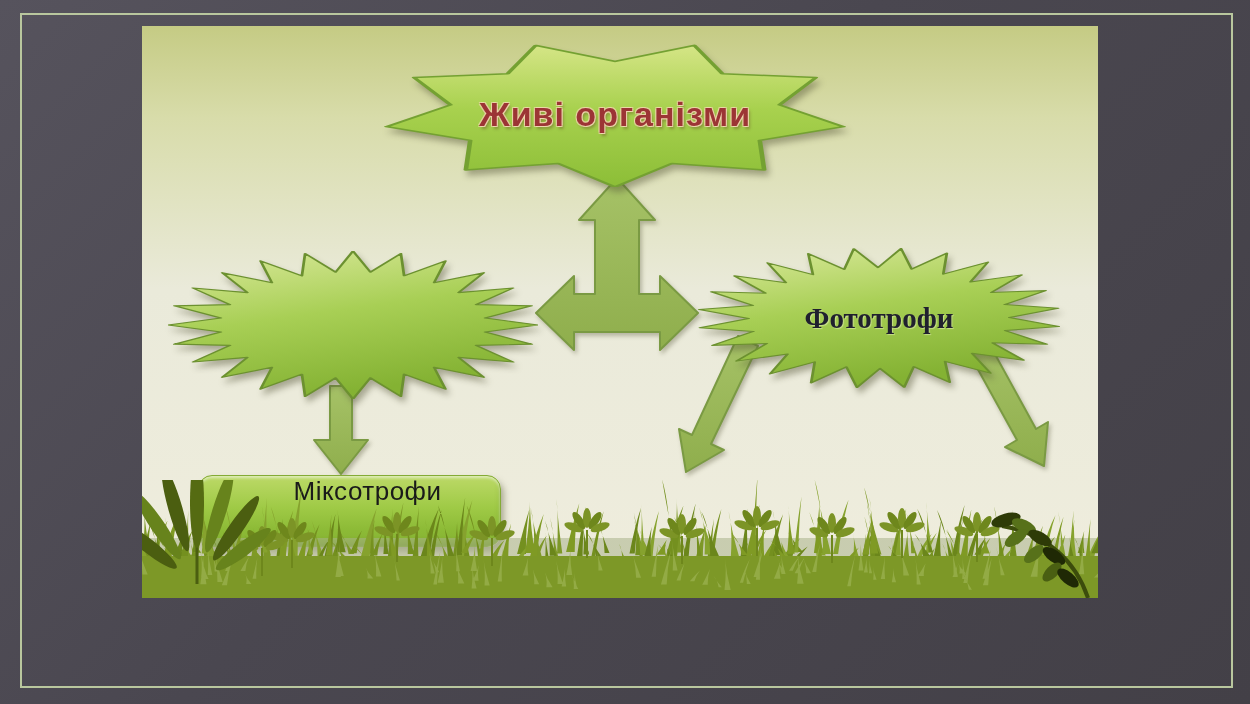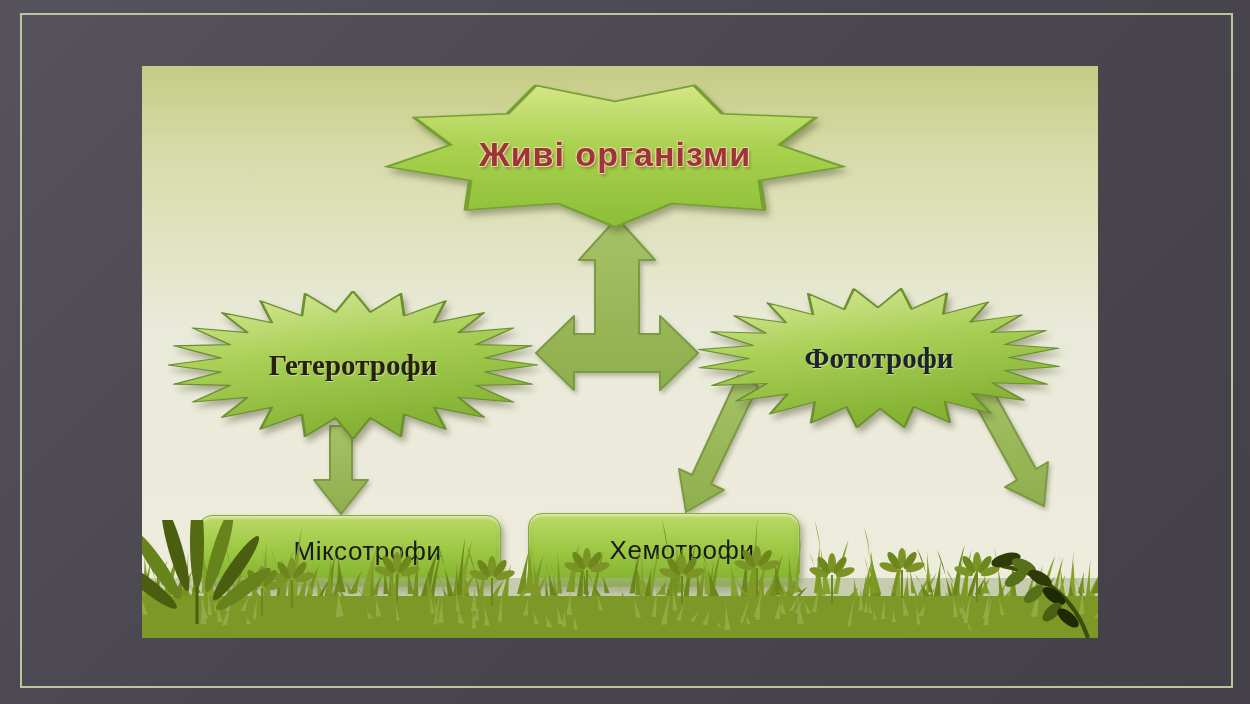--- a/index.html
+++ b/index.html
@@ -8,42 +8,41 @@
     background:linear-gradient(135deg,#56535d 0%,#4a4750 45%,#434047 100%);
     font-family:"Liberation Sans",sans-serif;
   }
   .frame-border{
     position:absolute;left:20px;top:13px;width:1209px;height:671px;
     border:2px solid #b9c79e;pointer-events:none;
   }
   .slide{
     position:absolute;left:142px;top:26px;width:956px;height:572px;overflow:hidden;
     background:linear-gradient(180deg,#c5cb84 0%,#d8dcaa 16%,#eaeada 46%,#efeddd 100%);
-    margin-top:40px;
   }
   .shape{position:absolute;}
   .sh-strong{filter:drop-shadow(3px 5px 3px rgba(85,85,55,.45));}
   .sh-soft{filter:drop-shadow(2px 3px 2px rgba(95,95,65,.38));}
   .label{
     position:absolute;display:flex;align-items:center;justify-content:center;
     text-align:center;pointer-events:none;white-space:nowrap;
   }
   .root-label{
     font-weight:bold;font-size:34px;letter-spacing:1px;color:#9c3535;
     text-shadow:1px 1px 0 rgba(246,216,182,.85),-1px -1px 0 rgba(246,216,182,.65),
                 1px -1px 0 rgba(246,216,182,.65),-1px 1px 0 rgba(246,216,182,.65),
                 2px 3px 3px rgba(90,40,30,.35);
   }
   .burst-label{
     font-family:"Liberation Serif",serif;font-weight:bold;font-size:29px;
     color:#272012;text-shadow:1px 1px 1px rgba(235,245,190,.55);
   }
   .burst-label.autotrophs{color:#20202e;}
   .leaf-box{
-    position:absolute;display:flex;align-items:center;justify-content:center;
+    position:absolute;display:flex;align-items:flex-start;justify-content:center;
     border-radius:14px;
     background:linear-gradient(180deg,#bcd967 0%,#9fca46 45%,#8cba36 78%,#85b233 100%);
     border:1px solid #84ab36;
     box-shadow:inset 0 2px 3px rgba(255,255,255,.55),
                inset 0 -4px 5px rgba(90,130,30,.35),
                3px 5px 6px rgba(105,105,75,.5);
     padding-left:36px;
   }
   .leaf-box .box-label{font-size:26px;color:#1a1a1a;letter-spacing:.5px;}
   .grass-svg{position:absolute;left:0;bottom:0;width:956px;height:118px;}
@@ -84,39 +83,35 @@
     <svg class="shape sh-strong" style="left:26px;top:225px;" width="370" height="148" viewBox="-100 -100 200 200" preserveAspectRatio="none">
       <defs>
         <linearGradient id="burstGradL" x1="0" y1="0" x2="0.35" y2="1">
           <stop offset="0" stop-color="#dcea9e"></stop>
           <stop offset="0.5" stop-color="#a8cf55"></stop>
           <stop offset="1" stop-color="#84b233"></stop>
         </linearGradient>
       </defs>
       <polygon fill="url(#burstGradL)" stroke="#6c9130" stroke-width="1.5" stroke-linejoin="round" points="100.0,0.0 71.4,9.4 96.6,25.9 66.5,27.6 86.6,50.0 57.1,43.8 70.7,70.7 43.8,57.1 50.0,86.6 27.6,66.5 25.9,96.6 9.4,71.4 0.0,100.0 -9.4,71.4 -25.9,96.6 -27.6,66.5 -50.0,86.6 -43.8,57.1 -70.7,70.7 -57.1,43.8 -86.6,50.0 -66.5,27.6 -96.6,25.9 -71.4,9.4 -100.0,0.0 -71.4,-9.4 -96.6,-25.9 -66.5,-27.6 -86.6,-50.0 -57.1,-43.8 -70.7,-70.7 -43.8,-57.1 -50.0,-86.6 -27.6,-66.5 -25.9,-96.6 -9.4,-71.4 -0.0,-100.0 9.4,-71.4 25.9,-96.6 27.6,-66.5 50.0,-86.6 43.8,-57.1 70.7,-70.7 57.1,-43.8 86.6,-50.0 66.5,-27.6 96.6,-25.9 71.4,-9.4"></polygon>
     </svg>
-    <div class="label burst-label" style="left:26px;top:225px;width:370px;height:148px;">Гетеротрофи</div>
 
     <svg class="shape sh-strong" style="left:556px;top:222px;" width="362" height="140" viewBox="-100 -100 200 200" preserveAspectRatio="none">
       <defs>
         <linearGradient id="burstGradR" x1="0" y1="0" x2="0.35" y2="1">
           <stop offset="0" stop-color="#dcea9e"></stop>
           <stop offset="0.5" stop-color="#a8cf55"></stop>
           <stop offset="1" stop-color="#84b233"></stop>
         </linearGradient>
       </defs>
       <polygon fill="url(#burstGradR)" stroke="#6c9130" stroke-width="1.5" stroke-linejoin="round" points="99.3,12.2 69.7,18.0 92.7,37.5 62.7,35.5 79.9,60.2 51.4,50.5 61.6,78.8 36.5,62.0 39.1,92.1 19.2,69.4 13.9,99.0 0.6,72.0 -12.2,99.3 -18.0,69.7 -37.5,92.7 -35.5,62.7 -60.2,79.9 -50.5,51.4 -78.8,61.6 -62.0,36.5 -92.1,39.1 -69.4,19.2 -99.0,13.9 -72.0,0.6 -99.3,-12.2 -69.7,-18.0 -92.7,-37.5 -62.7,-35.5 -79.9,-60.2 -51.4,-50.5 -61.6,-78.8 -36.5,-62.0 -39.1,-92.1 -19.2,-69.4 -13.9,-99.0 -0.6,-72.0 12.2,-99.3 18.0,-69.7 37.5,-92.7 35.5,-62.7 60.2,-79.9 50.5,-51.4 78.8,-61.6 62.0,-36.5 92.1,-39.1 69.4,-19.2 99.0,-13.9 72.0,-0.6"></polygon>
     </svg>
     <div class="label burst-label autotrophs" style="left:556px;top:222px;width:362px;height:140px;">Фототрофи</div>
 
     <div class="leaf-box" style="left:56px;top:449px;width:265px;height:70px;">
       <span class="box-label">Міксотрофи</span>
-    </div>
-    <div class="leaf-box" style="left:386px;top:447px;width:234px;height:72px;">
-      <span class="box-label">Хемотрофи</span>
     </div>
 
     <svg id="grass-svg" class="grass-svg" viewBox="0 0 956 118" preserveAspectRatio="none">
       <rect x="0" y="58" width="956" height="24" fill="#a9b28a" opacity="0.55"></rect>
       <g id="grass-blades">
           <path d="M552.6,81.8 Q559.3,57.8 564.3,44.9 Q560.5,61.5 560.8,81.8 Z M50.0,82.8 Q51.1,66.0 46.7,56.9 Q50.1,68.5 57.1,82.8 Z M769.2,73.2 Q769.0,46.8 764.5,32.5 Q767.9,50.8 773.6,73.2 Z M728.3,77.8 Q727.5,50.8 722.4,36.2 Q726.3,54.9 732.4,77.8 Z M673.6,73.3 Q677.3,49.6 678.1,36.9 Q677.5,53.3 680.2,73.3 Z M611.3,85.2 Q609.9,69.1 603.5,60.5 Q608.4,71.6 615.4,85.2 Z M389.2,83.1 Q396.8,65.1 404.8,55.4 Q398.6,67.8 395.6,83.1 Z M158.0,81.9 Q156.0,72.3 147.8,67.1 Q154.1,73.7 163.0,81.9 Z M85.7,82.1 Q86.1,65.0 79.6,55.9 Q84.6,67.7 93.6,82.1 Z M224.0,73.5 Q229.7,51.1 232.6,39.1 Q230.4,54.6 232.4,73.5 Z M883.2,79.5 Q888.7,62.7 892.1,53.8 Q889.5,65.3 890.6,79.5 Z M391.7,77.7 Q393.4,45.5 388.7,28.1 Q392.3,50.5 400.1,77.7 Z M102.9,84.3 Q103.6,70.0 95.8,62.3 Q101.8,72.2 112.8,84.3 Z M41.8,77.4 Q41.7,59.4 33.4,49.7 Q39.8,62.2 50.5,77.4 Z M830.0,84.9 Q839.3,67.3 848.3,57.9 Q841.4,70.0 839.0,84.9 Z M480.0,85.4 Q481.1,71.1 477.0,63.4 Q480.1,73.3 486.5,85.4 Z M889.0,78.3 Q895.9,57.1 900.9,45.7 Q897.1,60.3 897.6,78.3 Z M730.1,74.4 Q730.4,30.8 722.1,7.3 Q728.4,37.5 739.5,74.4 Z M607.4,79.7 Q614.8,60.4 624.4,50.0 Q617.0,63.4 611.9,79.7 Z M852.2,81.5 Q859.2,69.5 864.1,63.0 Q860.3,71.3 860.7,81.5 Z M0.3,75.9 Q3.7,44.5 1.9,27.7 Q3.2,49.4 9.0,75.9 Z M250.0,81.1 Q255.8,42.9 261.5,22.3 Q257.1,48.8 255.4,81.1 Z M763.1,82.4 Q765.3,59.8 765.2,47.6 Q765.3,63.3 767.8,82.4 Z M415.1,73.4 Q416.6,38.0 414.5,18.9 Q416.1,43.4 420.3,73.4 Z M543.0,84.8 Q541.0,53.6 532.3,36.9 Q539.0,58.4 548.3,84.8 Z M63.4,84.4 Q70.5,73.1 76.1,67.0 Q71.8,74.8 71.7,84.4 Z M773.3,83.9 Q773.5,66.5 769.4,57.2 Q772.6,69.2 778.3,83.9 Z M531.4,72.5 Q535.4,37.1 534.8,18.1 Q535.2,42.5 540.0,72.5 Z M525.1,84.6 Q534.2,58.5 542.8,44.5 Q536.2,62.5 534.0,84.6 Z M206.6,73.9 Q204.3,57.4 194.9,48.4 Q202.2,59.9 212.3,73.9 Z M69.1,76.2 Q69.5,58.6 66.1,49.1 Q68.7,61.3 73.4,76.2 Z M26.4,84.7 Q26.9,53.8 23.3,37.2 Q26.1,58.6 31.4,84.7 Z M63.6,72.5 Q63.4,35.8 56.3,16.0 Q61.8,41.4 71.0,72.5 Z M42.7,76.0 Q45.4,46.1 46.3,29.9 Q45.6,50.7 47.1,76.0 Z M441.8,72.7 Q443.1,60.4 440.6,53.8 Q442.5,62.3 446.9,72.7 Z M122.3,75.5 Q123.6,44.0 119.9,27.0 Q122.8,48.8 128.8,75.5 Z M748.3,78.5 Q753.6,54.9 757.3,42.2 Q754.4,58.6 754.8,78.5 Z M412.0,83.3 Q412.5,53.7 408.2,37.7 Q411.5,58.2 417.8,83.3 Z M199.6,77.4 Q197.0,66.4 187.8,60.4 Q194.9,68.1 204.4,77.4 Z M121.0,80.7 Q122.6,58.9 116.6,47.1 Q121.3,62.2 130.7,80.7 Z M814.7,76.2 Q812.5,59.2 804.0,50.1 Q810.5,61.8 819.4,76.2 Z M302.3,77.3 Q300.5,61.1 293.3,52.3 Q298.8,63.6 306.3,77.3 Z " fill="#7d9827"></path>
           <path d="M493.2,75.2 Q496.0,47.4 491.8,32.5 Q495.0,51.7 503.2,75.2 Z M-1.9,81.1 Q4.8,55.5 8.7,41.7 Q5.7,59.5 7.2,81.1 Z M857.2,83.4 Q857.5,46.4 852.1,26.5 Q856.3,52.1 863.7,83.4 Z M311.0,85.8 Q318.2,61.3 324.5,48.1 Q319.7,65.1 318.6,85.8 Z M904.9,85.1 Q909.9,75.2 912.0,69.8 Q910.4,76.7 912.6,85.1 Z M229.7,75.4 Q235.3,61.1 240.6,53.4 Q236.5,63.3 235.3,75.4 Z M47.2,79.8 Q52.6,68.6 54.1,62.6 Q53.0,70.3 56.6,79.8 Z M652.0,72.1 Q652.8,59.2 645.9,52.3 Q651.2,61.2 661.0,72.1 Z M812.6,73.7 Q817.0,52.0 820.9,40.3 Q817.9,55.4 817.2,73.7 Z M781.9,84.1 Q788.3,73.6 792.9,67.9 Q789.4,75.2 789.8,84.1 Z M188.5,80.2 Q194.0,65.7 196.3,57.9 Q194.6,67.9 197.0,80.2 Z M728.8,76.2 Q729.3,41.2 725.0,22.4 Q728.3,46.6 734.3,76.2 Z M321.0,76.8 Q322.8,49.2 320.1,34.3 Q322.2,53.4 327.7,76.8 Z M448.2,83.1 Q454.2,49.4 461.7,31.2 Q455.9,54.5 452.3,83.1 Z M640.9,76.4 Q650.1,64.6 658.1,58.3 Q651.9,66.4 650.5,76.4 Z M270.0,81.7 Q274.6,45.9 276.9,26.5 Q275.1,51.4 276.6,81.7 Z M245.1,82.6 Q249.5,47.4 250.4,28.4 Q249.8,52.8 253.0,82.6 Z M719.1,84.2 Q722.9,64.1 724.1,53.3 Q723.2,67.2 725.2,84.2 Z M336.3,81.0 Q334.0,44.9 324.7,25.4 Q331.8,50.4 341.5,81.0 Z M527.9,80.2 Q534.1,56.6 539.9,43.8 Q535.5,60.2 534.0,80.2 Z M310.6,77.6 Q314.8,54.2 315.1,41.5 Q314.9,57.8 318.7,77.6 Z M789.9,84.7 Q790.4,69.2 786.1,60.9 Q789.4,71.6 795.5,84.7 Z M935.7,73.1 Q940.1,58.8 942.2,51.1 Q940.6,61.0 942.4,73.1 Z M866.7,85.3 Q871.1,48.5 870.8,28.6 Q871.1,54.2 875.9,85.3 Z M62.8,80.6 Q61.0,56.9 51.4,44.1 Q58.8,60.6 69.5,80.6 Z M375.1,74.1 Q382.3,45.2 387.3,29.6 Q383.4,49.6 384.0,74.1 Z M227.4,81.8 Q230.0,57.8 230.1,44.8 Q230.0,61.5 232.5,81.8 Z M747.8,85.3 Q755.0,48.6 764.2,28.9 Q757.1,54.3 752.5,85.3 Z M522.5,81.4 Q531.9,45.2 541.5,25.7 Q534.1,50.7 531.1,81.4 Z M529.2,73.9 Q527.6,25.5 520.1,-0.6 Q525.8,32.9 533.9,73.9 Z M625.9,76.5 Q633.6,49.0 641.1,34.2 Q635.3,53.2 633.2,76.5 Z M207.8,73.3 Q214.3,58.5 219.9,50.5 Q215.6,60.8 214.7,73.3 Z M51.8,72.7 Q53.2,61.7 48.8,55.7 Q52.2,63.4 59.2,72.7 Z M894.7,80.5 Q903.9,65.0 913.1,56.7 Q906.0,67.4 903.1,80.5 Z M161.7,83.8 Q169.5,58.1 177.5,44.2 Q171.3,62.0 168.6,83.8 Z M721.4,79.8 Q726.6,58.4 732.1,46.8 Q727.8,61.7 725.8,79.8 Z M37.1,76.6 Q44.7,59.2 50.7,49.9 Q46.1,61.9 45.8,76.6 Z M497.7,85.1 Q497.5,53.0 492.2,35.8 Q496.3,58.0 503.0,85.1 Z M555.0,81.1 Q555.7,48.0 551.9,30.1 Q554.8,53.1 560.5,81.1 Z M566.8,81.0 Q572.7,47.2 579.4,29.0 Q574.2,52.4 571.3,81.0 Z M265.7,74.0 Q266.9,50.7 262.8,38.1 Q265.9,54.2 272.4,74.0 Z M564.6,83.5 Q568.9,54.6 572.0,39.0 Q569.6,59.0 569.8,83.5 Z " fill="#74901f"></path>
           <path d="M674.4,75.6 Q675.0,47.3 667.3,32.0 Q673.2,51.6 683.8,75.6 Z M774.6,78.0 Q781.4,62.3 789.6,53.9 Q783.3,64.7 779.4,78.0 Z M63.7,77.0 Q69.1,67.1 69.9,61.8 Q69.3,68.7 73.6,77.0 Z M91.9,80.3 Q90.2,44.0 82.9,24.4 Q88.6,49.6 96.5,80.3 Z M498.3,75.2 Q497.6,53.0 492.2,41.0 Q496.4,56.4 502.9,75.2 Z M51.7,72.6 Q57.1,57.8 63.3,49.8 Q58.5,60.1 55.8,72.6 Z M784.1,72.7 Q786.2,39.7 784.2,22.0 Q785.7,44.8 790.5,72.7 Z M710.6,81.6 Q713.3,62.5 710.9,52.2 Q712.7,65.5 718.4,81.6 Z M925.8,76.3 Q930.7,52.2 932.3,39.2 Q931.1,55.9 934.0,76.3 Z M373.5,80.7 Q381.3,68.8 390.5,62.4 Q383.4,70.7 379.1,80.7 Z M691.0,73.9 Q698.1,38.8 706.6,19.8 Q700.1,44.2 696.1,73.9 Z M804.6,85.5 Q805.1,71.2 800.3,63.4 Q804.0,73.4 810.9,85.5 Z M119.4,72.6 Q123.2,36.9 124.8,17.7 Q123.6,42.4 125.4,72.6 Z M315.3,76.0 Q322.8,39.7 330.3,20.2 Q324.5,45.3 322.1,76.0 Z M918.8,75.5 Q919.4,46.9 916.3,31.5 Q918.7,51.3 923.4,75.5 Z M498.5,74.9 Q500.3,41.5 499.5,23.5 Q500.1,46.6 503.0,74.9 Z M504.4,83.9 Q510.6,49.5 516.9,31.0 Q512.1,54.8 510.0,83.9 Z M857.6,82.6 Q864.9,73.2 870.2,68.2 Q866.1,74.7 866.5,82.6 Z M809.9,80.6 Q810.3,59.7 804.9,48.4 Q809.1,62.9 816.6,80.6 Z M588.8,77.1 Q590.8,47.3 586.6,31.2 Q589.8,51.9 597.2,77.1 Z M562.6,74.6 Q564.0,44.3 557.3,28.0 Q562.5,48.9 572.6,74.6 Z M652.1,72.5 Q656.1,36.0 659.6,16.4 Q656.9,41.6 656.3,72.5 Z M218.1,79.7 Q227.0,46.4 234.6,28.6 Q228.7,51.6 227.6,79.7 Z M166.4,74.6 Q167.3,55.7 164.6,45.6 Q166.7,58.6 171.1,74.6 Z M-1.4,82.8 Q1.5,65.3 -1.8,55.9 Q0.7,68.0 7.8,82.8 Z M146.1,81.7 Q154.0,33.6 159.9,7.7 Q155.4,41.0 155.6,81.7 Z M10.8,73.4 Q17.5,51.9 25.7,40.4 Q19.4,55.2 15.5,73.4 Z M750.0,85.5 Q751.5,67.4 749.0,57.7 Q750.9,70.2 755.7,85.5 Z M59.7,73.5 Q62.7,41.3 59.6,24.0 Q62.0,46.3 69.0,73.5 Z M499.6,74.9 Q501.9,58.0 497.1,49.0 Q500.8,60.6 509.4,74.9 Z M136.7,81.0 Q136.9,45.8 128.9,26.9 Q135.1,51.2 145.8,81.0 Z M175.5,85.5 Q176.6,56.0 169.6,40.1 Q175.0,60.5 185.3,85.5 Z M753.2,75.8 Q757.0,53.9 758.8,42.1 Q757.5,57.3 759.0,75.8 Z M681.1,73.9 Q680.7,25.8 672.7,-0.1 Q678.9,33.2 689.0,73.9 Z M943.3,83.2 Q952.2,60.3 961.6,47.9 Q954.3,63.8 951.0,83.2 Z M899.3,75.2 Q905.8,49.2 913.5,35.2 Q907.6,53.2 904.1,75.2 Z M524.4,81.2 Q523.2,70.1 516.1,64.2 Q521.5,71.8 529.6,81.2 Z M638.0,76.5 Q641.0,65.4 638.8,59.4 Q640.5,67.1 646.5,76.5 Z M914.0,78.8 Q919.4,63.1 923.3,54.6 Q920.3,65.5 920.7,78.8 Z M779.4,81.5 Q786.1,62.8 794.7,52.7 Q788.1,65.7 783.5,81.5 Z M926.4,82.7 Q929.8,48.6 931.6,30.2 Q930.2,53.8 931.4,82.7 Z M50.2,85.0 Q54.8,73.1 57.4,66.7 Q55.4,74.9 56.5,85.0 Z " fill="#86a22e"></path>
           <path d="M810.3,75.9 Q816.0,42.8 822.7,25.0 Q817.6,47.9 814.6,75.9 Z M806.8,78.8 Q804.2,47.2 795.0,30.1 Q802.1,52.0 811.7,78.8 Z M403.1,80.8 Q404.3,60.9 402.7,50.1 Q403.9,63.9 407.3,80.8 Z M790.2,82.9 Q796.3,54.7 799.1,39.5 Q796.9,59.0 799.4,82.9 Z M314.3,75.2 Q319.3,37.8 323.2,17.6 Q320.2,43.6 320.0,75.2 Z M832.5,74.7 Q838.4,63.6 843.8,57.6 Q839.7,65.3 838.4,74.7 Z M31.0,80.6 Q38.6,58.0 45.3,45.8 Q40.2,61.4 39.1,80.6 Z M786.7,72.1 Q784.1,43.9 775.2,28.8 Q782.0,48.3 791.0,72.1 Z M914.5,79.5 Q915.4,68.4 911.6,62.5 Q914.6,70.1 920.6,79.5 Z M629.9,83.5 Q633.3,62.1 635.6,50.5 Q633.8,65.4 634.2,83.5 Z M937.8,77.5 Q937.3,64.6 932.4,57.6 Q936.1,66.6 941.9,77.5 Z M824.3,80.3 Q831.8,53.2 840.6,38.6 Q833.8,57.3 829.7,80.3 Z M181.4,80.8 Q188.6,50.4 193.5,34.0 Q189.7,55.1 190.6,80.8 Z M434.2,81.0 Q439.6,45.7 443.8,26.7 Q440.6,51.1 440.5,81.0 Z M568.2,77.5 Q568.1,47.6 559.4,31.5 Q566.1,52.2 577.6,77.5 Z M441.4,74.6 Q442.8,53.1 440.0,41.5 Q442.1,56.4 447.2,74.6 Z M172.8,84.9 Q179.8,67.9 188.1,58.8 Q181.7,70.5 177.8,84.9 Z M500.9,81.9 Q506.8,59.0 509.7,46.7 Q507.5,62.5 509.5,81.9 Z M241.4,74.0 Q243.3,50.8 242.0,38.3 Q243.0,54.4 246.7,74.0 Z M454.0,78.6 Q453.0,61.6 444.8,52.4 Q451.1,64.2 460.7,78.6 Z M133.5,83.4 Q137.5,54.3 140.9,38.6 Q138.3,58.8 137.9,83.4 Z M50.7,72.3 Q54.2,30.8 55.4,8.4 Q54.5,37.2 56.6,72.3 Z M927.2,75.9 Q928.7,62.9 927.5,55.9 Q928.4,64.9 931.4,75.9 Z M733.2,82.0 Q733.6,58.9 726.6,46.4 Q732.0,62.5 741.7,82.0 Z M487.5,73.6 Q493.3,43.6 499.2,27.4 Q494.7,48.2 492.7,73.6 Z M278.3,77.7 Q287.9,45.8 296.8,28.6 Q289.9,50.7 287.8,77.7 Z M193.8,72.3 Q197.6,44.4 195.4,29.3 Q197.1,48.7 203.7,72.3 Z M15.6,85.1 Q14.4,54.2 6.1,37.6 Q12.5,59.0 22.2,85.1 Z M632.4,75.3 Q634.9,45.8 630.6,29.9 Q633.9,50.3 641.9,75.3 Z M462.6,72.9 Q461.9,53.3 456.2,42.7 Q460.6,56.3 467.5,72.9 Z M949.4,73.2 Q957.0,55.4 962.7,45.7 Q958.3,58.1 958.6,73.2 Z M541.4,76.9 Q547.5,42.0 553.8,23.2 Q548.9,47.4 546.6,76.9 Z M407.7,75.7 Q408.3,52.8 402.9,40.4 Q407.0,56.3 414.7,75.7 Z M77.4,85.8 Q77.2,66.3 68.9,55.8 Q75.3,69.3 85.8,85.8 Z M781.1,77.8 Q780.9,62.1 772.6,53.7 Q779.0,64.6 789.7,77.8 Z M598.2,78.8 Q603.5,46.0 605.9,28.3 Q604.0,51.0 606.2,78.8 Z M750.8,80.6 Q751.8,70.8 746.0,65.6 Q750.4,72.3 759.0,80.6 Z M648.8,83.5 Q656.4,72.4 665.7,66.5 Q658.5,74.1 653.8,83.5 Z M286.2,85.4 Q292.5,49.3 299.6,29.9 Q294.1,54.9 291.2,85.4 Z M13.1,79.5 Q16.2,58.6 14.2,47.3 Q15.7,61.8 21.4,79.5 Z M525.9,82.5 Q527.4,69.2 521.3,62.1 Q526.0,71.3 535.4,82.5 Z M305.8,79.9 Q304.8,44.4 295.9,25.2 Q302.8,49.8 313.5,79.9 Z " fill="#6b861b"></path>
           <path d="M728.4,73.6 Q730.7,37.0 727.5,17.2 Q729.9,42.6 736.3,73.6 Z M892.1,80.6 Q898.3,64.6 902.8,56.0 Q899.3,67.1 899.6,80.6 Z M720.2,74.4 Q725.7,52.9 729.2,41.4 Q726.5,56.2 727.4,74.4 Z M319.1,72.9 Q326.4,60.2 334.3,53.3 Q328.2,62.1 325.2,72.9 Z M671.9,72.9 Q676.7,38.5 677.6,20.0 Q676.9,43.8 680.5,72.9 Z M358.4,81.7 Q364.8,56.9 369.1,43.5 Q365.7,60.7 366.4,81.7 Z M632.7,79.9 Q633.1,70.1 629.4,64.9 Q632.3,71.6 637.7,79.9 Z M335.1,82.4 Q340.2,58.5 343.9,45.6 Q341.1,62.2 341.4,82.4 Z M183.9,75.7 Q187.9,48.8 189.4,34.3 Q188.3,52.9 190.4,75.7 Z M609.3,74.2 Q613.0,23.1 615.6,-4.5 Q613.6,30.9 613.9,74.2 Z M284.8,76.6 Q286.1,52.0 283.1,38.8 Q285.4,55.8 290.6,76.6 Z M638.8,80.1 Q638.1,67.3 628.7,60.4 Q636.0,69.2 647.7,80.1 Z M603.7,78.9 Q610.2,43.7 617.7,24.8 Q612.0,49.1 608.7,78.9 Z M645.2,73.7 Q648.1,42.7 646.4,26.0 Q647.7,47.5 652.7,73.7 Z M759.8,84.0 Q763.9,65.7 765.2,55.9 Q764.2,68.5 766.4,84.0 Z M223.7,83.8 Q221.1,72.0 211.4,65.6 Q218.9,73.8 229.0,83.8 Z M514.7,74.8 Q521.2,65.0 524.7,59.7 Q522.0,66.5 523.8,74.8 Z M908.8,84.7 Q914.9,53.5 921.5,36.7 Q916.4,58.3 913.9,84.7 Z M136.1,80.5 Q143.8,47.9 151.3,30.3 Q145.5,52.9 143.4,80.5 Z M90.2,84.7 Q94.6,70.5 93.9,62.9 Q94.4,72.7 99.8,84.7 Z M347.5,79.4 Q355.0,66.7 362.6,59.9 Q356.8,68.7 354.3,79.4 Z M108.4,82.3 Q112.5,59.6 111.8,47.4 Q112.4,63.1 117.4,82.3 Z M674.9,82.6 Q676.1,59.6 671.4,47.2 Q675.0,63.2 682.4,82.6 Z M840.6,73.5 Q843.3,59.6 841.6,52.2 Q842.9,61.8 847.8,73.5 Z M383.1,73.0 Q388.0,39.4 387.9,21.3 Q388.0,44.5 393.0,73.0 Z M614.7,77.6 Q620.1,54.2 622.9,41.7 Q620.7,57.8 622.3,77.6 Z M20.8,76.9 Q29.6,46.6 37.9,30.3 Q31.5,51.2 29.4,76.9 Z M153.4,84.8 Q161.3,61.6 167.4,49.1 Q162.7,65.1 162.6,84.8 Z M599.7,74.9 Q597.8,60.5 588.9,52.8 Q595.7,62.7 605.5,74.9 Z M88.2,85.2 Q88.0,63.0 80.6,51.0 Q86.3,66.4 95.9,85.2 Z M90.4,78.9 Q96.3,54.6 102.5,41.5 Q97.8,58.3 95.6,78.9 Z M818.5,77.1 Q824.6,46.0 829.4,29.2 Q825.7,50.7 825.6,77.1 Z M943.3,80.1 Q946.8,53.4 948.5,39.0 Q947.2,57.5 948.3,80.1 Z M609.6,82.0 Q613.8,55.8 616.3,41.7 Q614.4,59.8 615.5,82.0 Z M145.5,79.5 Q148.4,52.1 145.8,37.3 Q147.8,56.3 154.2,79.5 Z M24.6,82.1 Q24.8,67.2 17.0,59.2 Q23.0,69.5 33.3,82.1 Z M111.8,79.6 Q111.5,63.6 102.3,55.0 Q109.4,66.1 121.2,79.6 Z M386.8,81.3 Q394.6,50.6 401.7,34.0 Q396.2,55.3 394.6,81.3 Z M701.4,83.5 Q709.4,73.1 716.9,67.5 Q711.2,74.7 709.4,83.5 Z M424.1,72.0 Q431.5,40.3 437.3,23.2 Q432.9,45.2 432.7,72.0 Z M249.6,81.8 Q249.4,51.5 240.0,35.1 Q247.2,56.1 259.3,81.8 Z M616.7,85.9 Q624.7,70.3 631.3,61.9 Q626.3,72.7 625.7,85.9 Z " fill="#7f9a24"></path>

